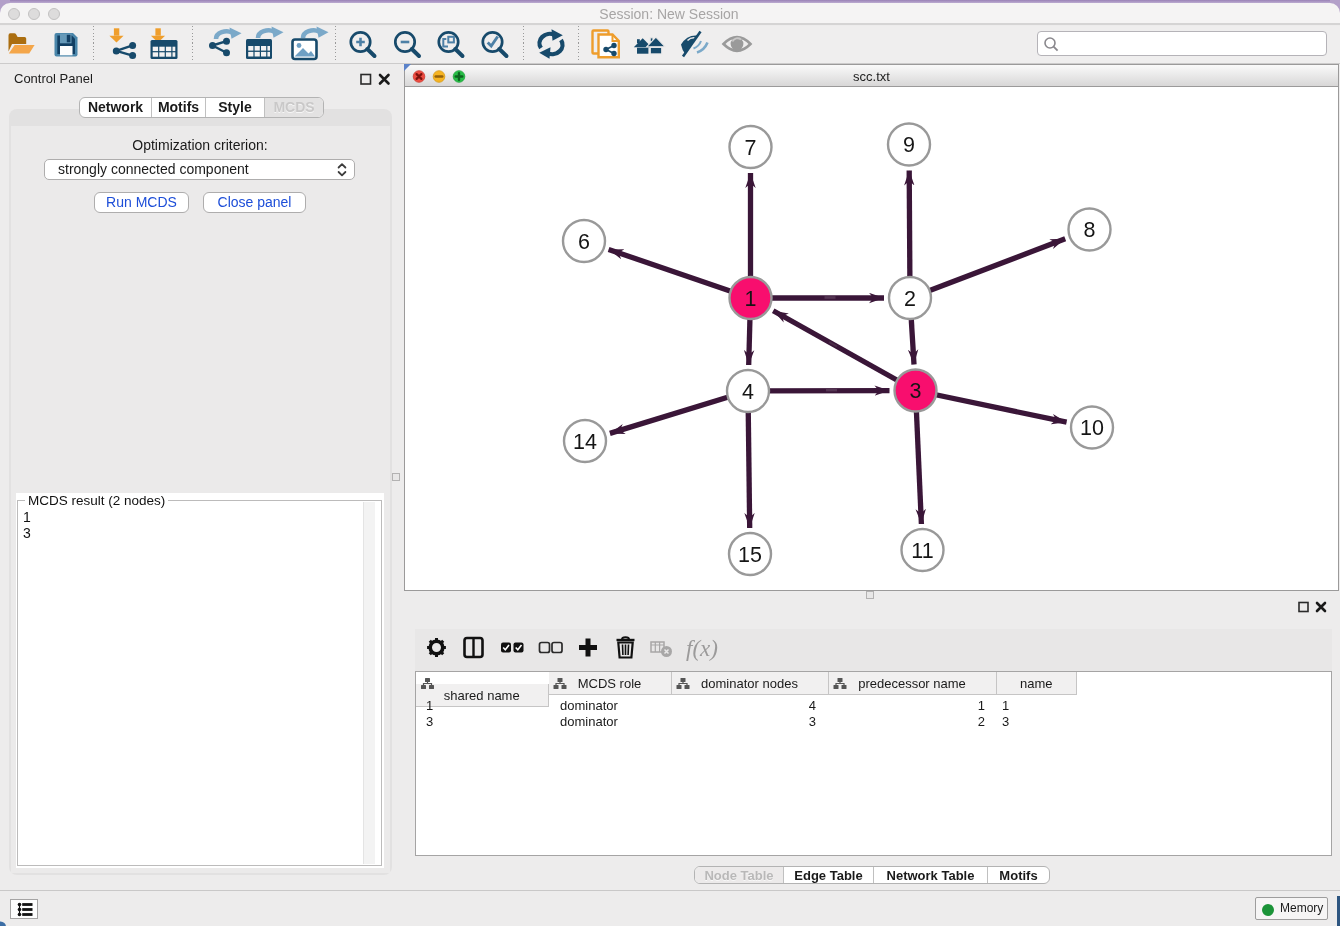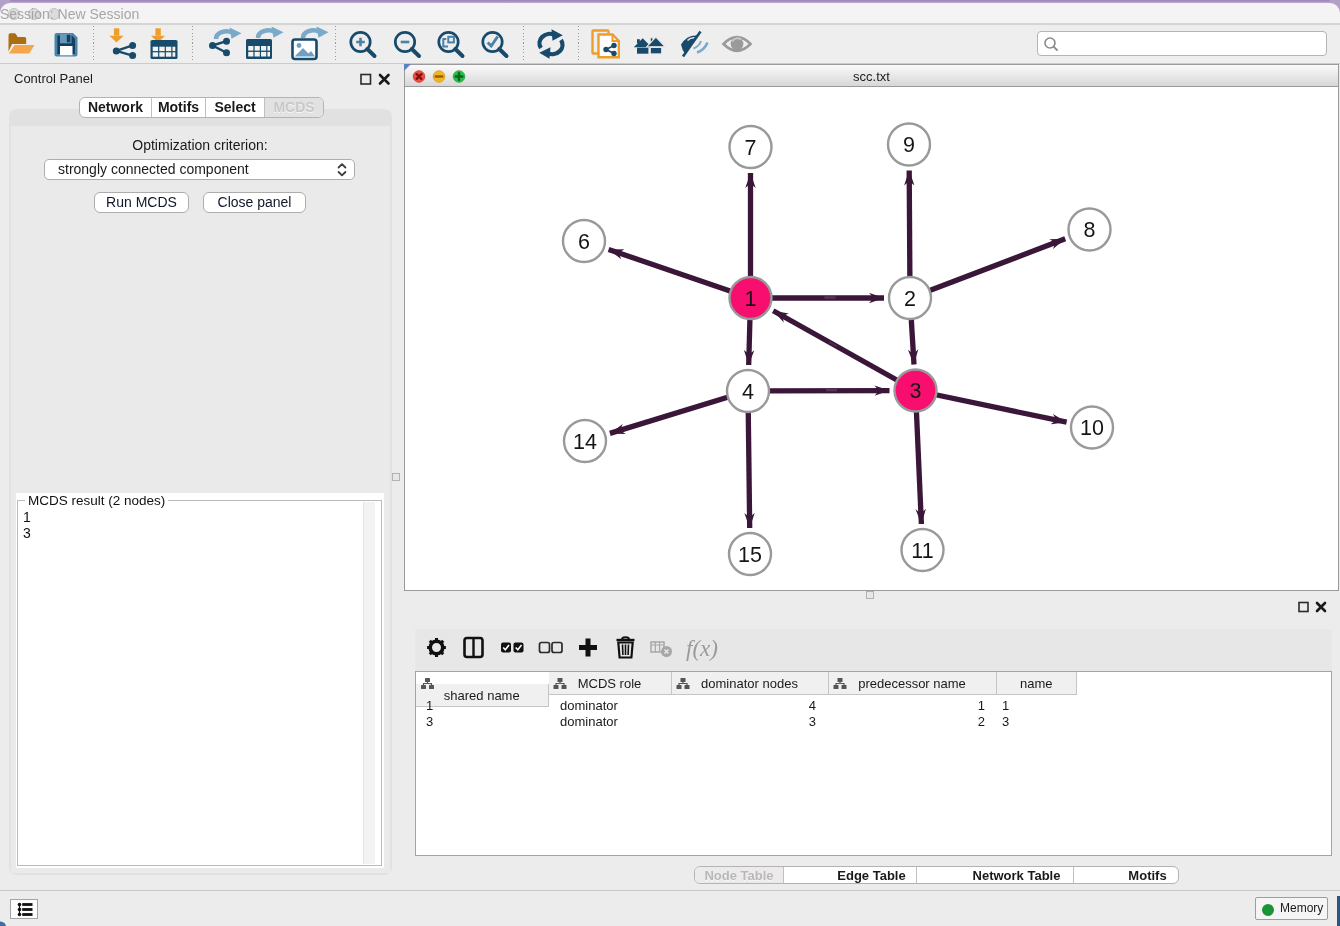--- a/index.html
+++ b/index.html
@@ -1,51 +1,51 @@
 <!DOCTYPE html>
 <html><head><meta charset="utf-8"><style>
 * { margin:0; padding:0; box-sizing:border-box; }
 html,body { width:1340px; height:926px; overflow:hidden; }
 body { font-family:"Liberation Sans", sans-serif; background:#edecec; position:relative; }
 #appwin { position:absolute; left:0; top:0; width:1340px; height:926px; background:#edecec; overflow:hidden; }
 
 #titlebar { position:absolute; left:0; top:3px; width:1340px; height:21.5px; background:#f5f4f4; border-bottom:2px solid #d5d4d4; }
 .dot { position:absolute; top:4.5px; width:12px; height:12px; border-radius:50%; background:#dddcdc; border:1px solid #c3c2c2; }
-#wtitle { position:absolute; top:3px; left:0; width:1338px; text-align:left; font-size:14px; color:#a7a5a5; }
+#wtitle { position:absolute; top:3px; left:0; width:1338px; text-align:center; font-size:14px; color:#a7a5a5; }
 
 #toolbar { position:absolute; left:0; top:26px; width:1340px; height:38px; background:#efeeee; border-bottom:1px solid #cccbcb; }
 .tsep { position:absolute; top:30px; height:34px; width:1px; background:repeating-linear-gradient(#9a9a9a 0 1.1px, rgba(0,0,0,0) 1.1px 3.3px); }
 #searchbox { position:absolute; left:1037px; top:31px; width:290px; height:25px; background:#fff; border:1px solid #b5b3b8; border-radius:4px; }
 
 #cptitle { position:absolute; left:14px; top:71px; font-size:13px; color:#1c1c1c; }
 #cptabs { position:absolute; left:79px; top:97px; height:21px; z-index:5; display:flex; border:1px solid #b3b3b3; border-radius:6px; overflow:hidden; background:#fff; }
 #cptabs div { font-size:14px; font-weight:600; color:#1a1a1a; line-height:19px; text-align:center; border-right:1px solid #c0c0c0; }
 #cptabs div:last-child { border-right:none; background:#e3e2e2; color:#c9c8c8; text-shadow:0 1px 0 #f6f6f6; }
 #tabpane { position:absolute; left:9px; top:109px; width:383px; height:766px; background:#e2e1e1; border-radius:8px; }
 #tabinner { position:absolute; left:2px; top:17px; width:379px; height:747px; background:#ebeaea; }
 #optlabel { position:absolute; left:0; top:137px; width:400px; text-align:center; font-size:14px; color:#1a1a1a; }
 #combo { position:absolute; left:44px; top:159px; width:311px; height:21px; background:#fff; border:1px solid #aeadad; border-radius:5px; font-size:14px; color:#1a1a1a; line-height:19px; padding-left:13px; }
-.btn { position:absolute; top:192px; height:21px; background:#fff; border:1px solid #aeadad; border-radius:6px; font-size:14px; color:#0f172a; line-height:19px; text-align:center; }
+.btn { position:absolute; top:192px; height:21px; background:#fff; border:1px solid #aeadad; border-radius:6px; font-size:14px; color:#1d4ed8; line-height:19px; text-align:center; }
 #mcdsbox { position:absolute; left:16px; top:493px; width:368px; height:375px; background:#fff; }
 #mcdsborder { position:absolute; left:1px; top:7px; width:365px; height:366px; border:1px solid #bcbbbb; }
 #mcdstitle { position:absolute; left:9px; top:0px; background:#fff; padding:0 3px; font-size:13.5px; color:#111; }
 #mcdsscroll { position:absolute; left:347px; top:9px; width:12px; height:362px; background:#f3f3f3; border-left:1px solid #e4e4e4; }
 
 #netwin { position:absolute; left:404px; top:64px; width:935px; height:527px; border:1px solid #9b9a9a; background:#fff; }
 #nettitle { position:absolute; left:0; top:0; width:933px; height:22px; background:linear-gradient(#fafafa,#d8d7d7); border-bottom:1px solid #9b9a9a; }
 #nettitle span { position:absolute; left:0; top:4px; width:933px; text-align:center; font-size:13px; color:#1c1c1c; }
 #netcanvas { position:absolute; left:0; top:23px; width:933px; height:502px; background:#fff; }
 
 #tptitle { position:absolute; left:416px; top:600px; font-size:13px; color:#1c1c1c;margin-top:33px; }
 #tablebox { position:absolute; left:415px; top:671px; width:917px; height:185px; background:#fff; border:1px solid #a5a4a4; }
 .thc { position:absolute; top:0px; height:23px; background:#f1f0f0; border-right:1px solid #c6c5c5; border-bottom:1px solid #c6c5c5; }
 .thc span { position:absolute; top:4px; left:0; right:0; text-align:center; font-size:13px; color:#1a1a1a; }
 .trow { position:absolute; font-size:13px; color:#1a1a1a; }
 
-#btabs { position:absolute; left:694px; top:866px; height:18px; z-index:5; display:flex; border:1px solid #b3b3b3; border-radius:6px; overflow:hidden; background:#fff;gap:43px; }
+#btabs { position:absolute; left:694px; top:866px; height:18px; z-index:5; display:flex; border:1px solid #b3b3b3; border-radius:6px; overflow:hidden; background:#fff; }
 #btabs div { font-size:13px; font-weight:600; color:#1a1a1a; line-height:17px; text-align:center; border-right:1px solid #c0c0c0; }
 #btabs div:first-child { background:#eceaea; color:#b9b8b8; text-shadow:0 1px 0 #f8f8f8; border-right:1px solid #c0c0c0; }
 #btabs div:last-child { border-right:none; }
 
 #statussep { position:absolute; left:0; top:890px; width:1340px; height:0; border-top:1px solid #c9c8c8; }
 #listbtn { position:absolute; left:10px; top:899px; width:28px; height:20px; background:#fdfdfd; border:1px solid #a5a4a4; }
 #membtn { position:absolute; left:1255px; top:897px; width:73px; height:23px; background:#f6f5f5; border:1px solid #9e9d9d; border-radius:2px; font-size:12px; color:#1a1a1a; line-height:21px; text-align:left; padding-left:24px; }
 #memdot { position:absolute; left:6px; top:5.5px; width:12px; height:12px; border-radius:50%; background:#1b9338; }
 .grip { position:absolute; width:8px; height:8px; background:#e8e7e7; border:1px solid #b3b2b2; }
 svg { position:absolute; overflow:visible; }
@@ -217,21 +217,21 @@
     </div>
 
   <div id="cptitle">Control Panel</div>
   <svg width="34" height="14" style="left:359px; top:73px;">
     <rect x="2" y="1.5" width="9.5" height="9.5" fill="none" stroke="#2a2a2a" stroke-width="1.6"></rect>
     <path d="M21,2 L29.5,10.5 M29.5,2 L21,10.5" stroke="#1a1a1a" stroke-width="2.6" stroke-linecap="round"></path>
   </svg>
   <div id="cptabs">
     <div style="width:72px;">Network</div>
     <div style="width:54px;">Motifs</div>
-    <div style="width:59px;">Select</div>
+    <div style="width:59px;">Style</div>
     <div style="width:58px;">MCDS</div>
   </div>
   <div id="tabpane">
       <div id="tabinner"></div>
     </div>
   <div id="combo">strongly connected component
     <svg width="14" height="17" style="right:5px; top:2px; position:absolute;">
       <path d="M3.6,5.5 L7,2.2 L10.4,5.5" fill="none" stroke="#3c3c3c" stroke-width="1.8" stroke-linecap="round" stroke-linejoin="round"></path>
       <path d="M3.6,10 L7,13.3 L10.4,10" fill="none" stroke="#3c3c3c" stroke-width="1.8" stroke-linecap="round" stroke-linejoin="round"></path>
     </svg>

